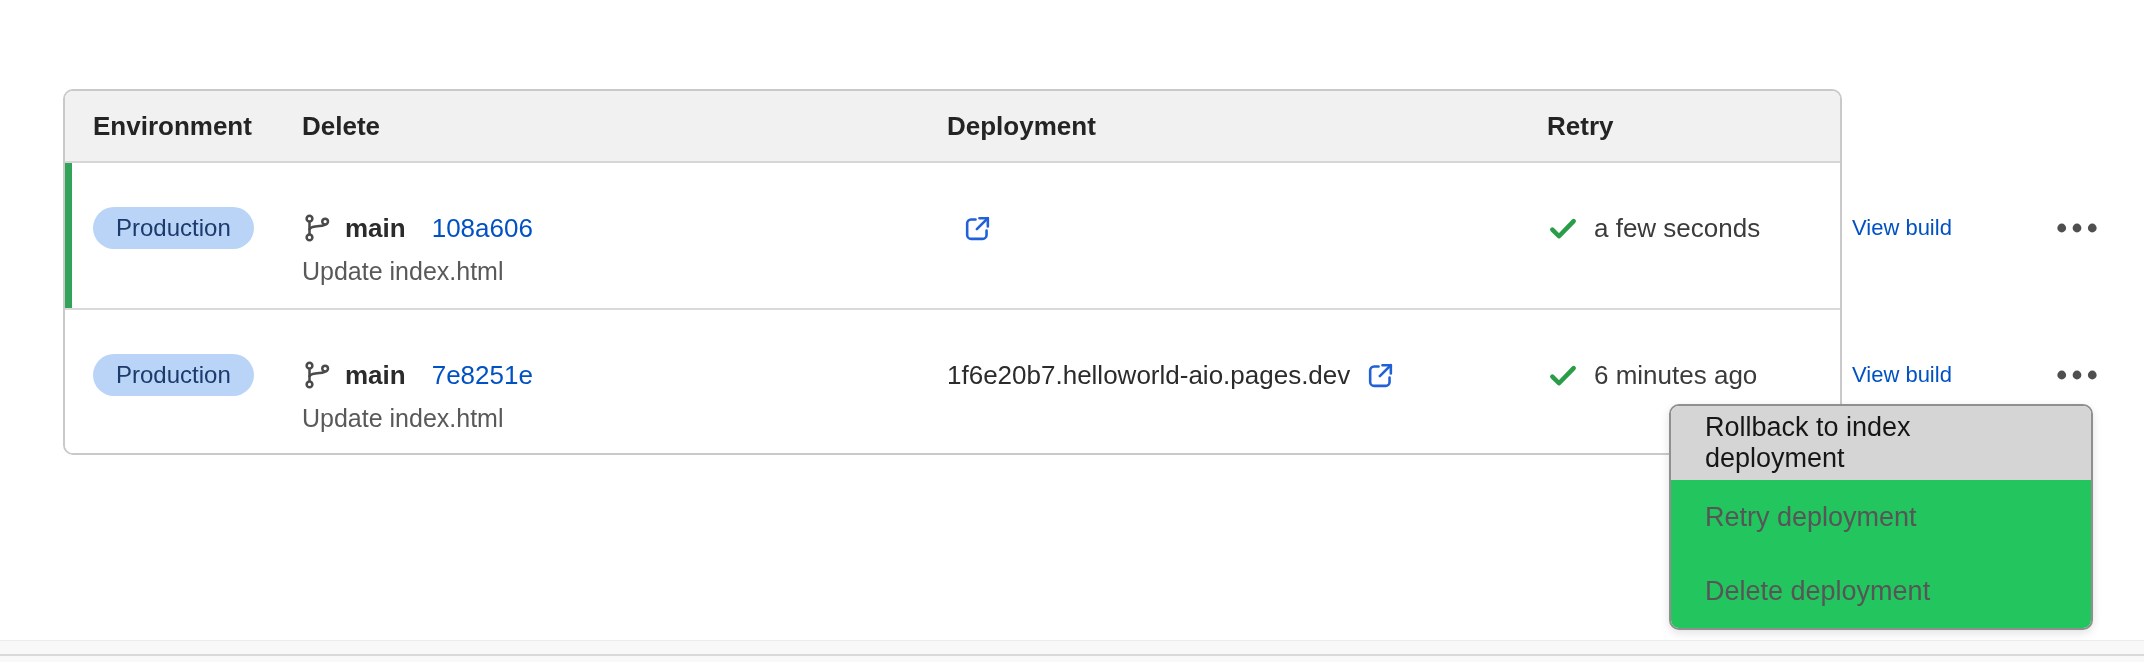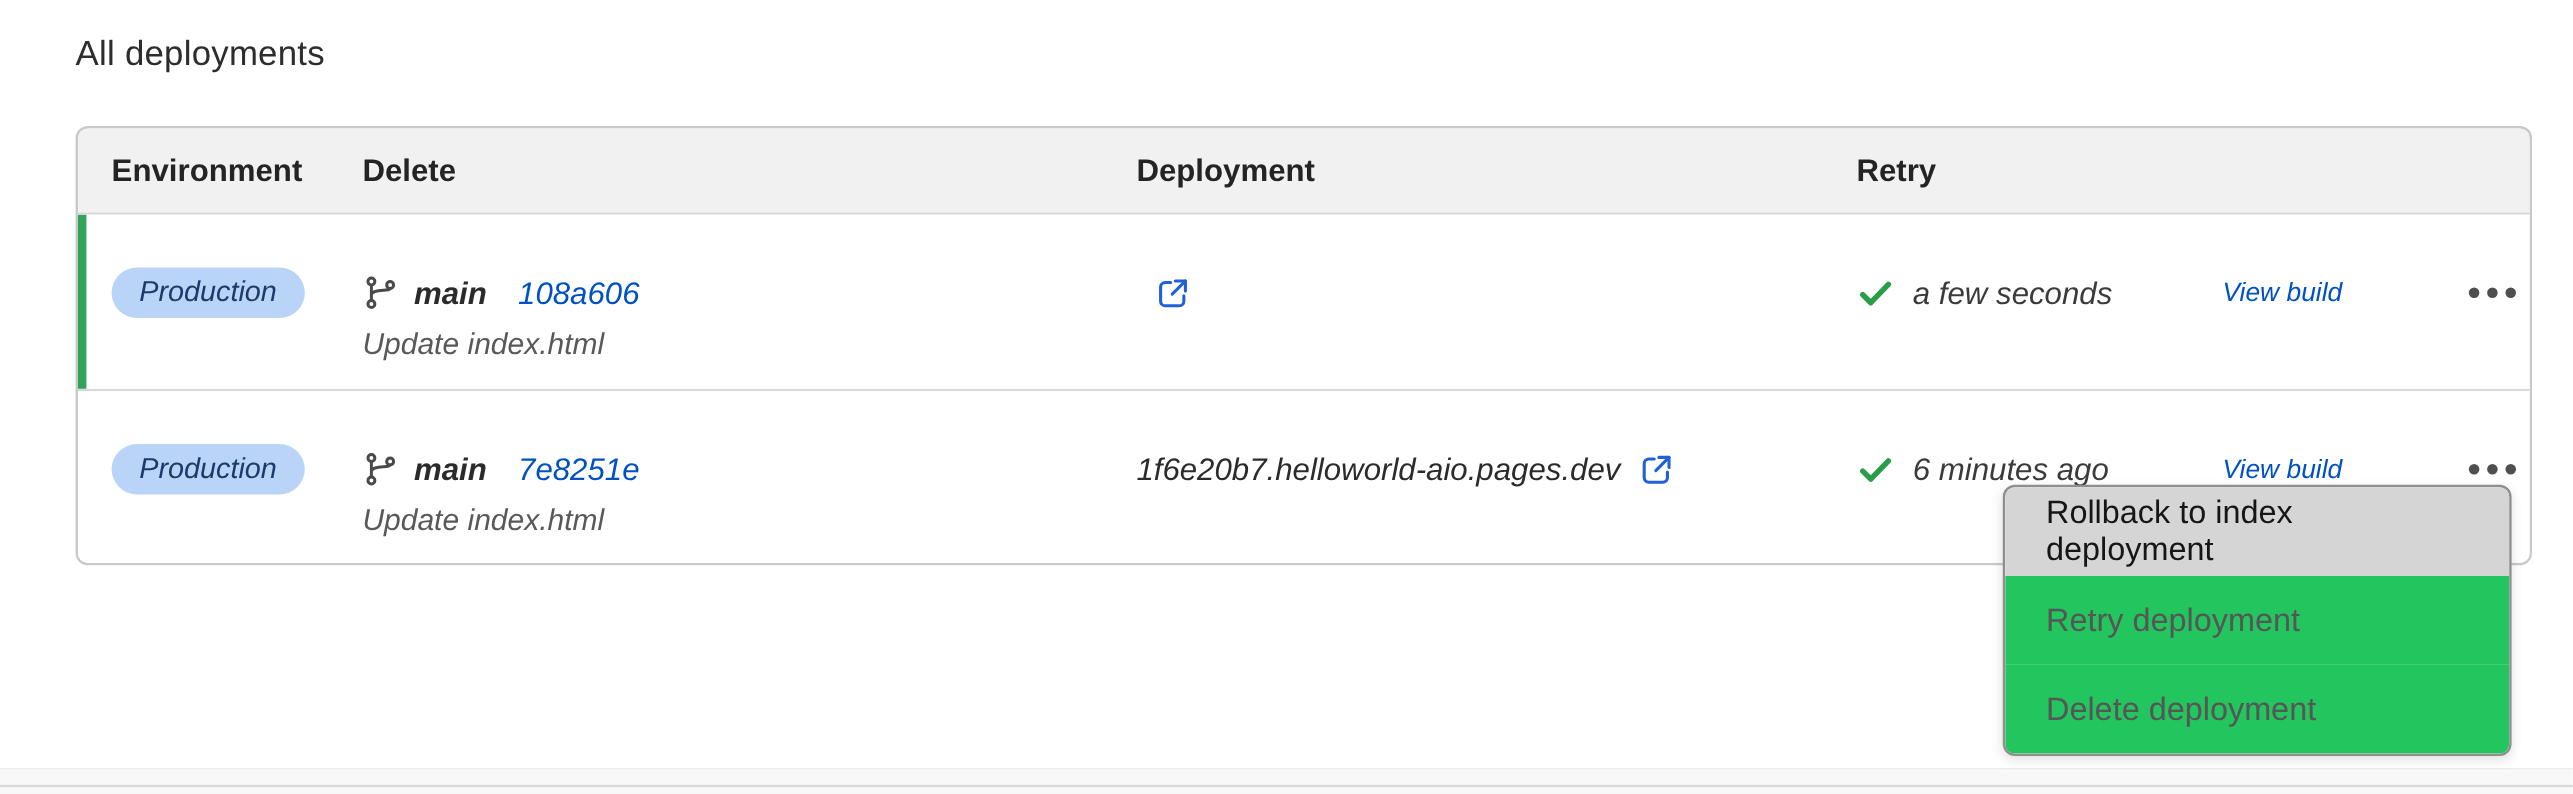--- a/index.html
+++ b/index.html
@@ -4,33 +4,33 @@
 <style>
   * { margin:0; padding:0; box-sizing:border-box; }
   html,body { width:2144px; height:662px; background:#ffffff; overflow:hidden;
               font-family:"Liberation Sans","DejaVu Sans",sans-serif; }
   .stage { position:relative; width:2144px; height:662px; }
 
   .page-title { position:absolute; left:63px; top:28px; font-size:29px; line-height:34px;
                 font-weight:400; color:#2d2d2d; letter-spacing:.2px; }
 
   
-  .card { position:absolute; left:63px; top:105px; width:2047px;
+  .card { position:absolute; left:63px; top:89px; width:1779px;
           border:2px solid #c9c9c9; border-radius:10px; background:#fff; }
   .thead { display:flex; align-items:center; height:72px; background:#f1f1f1;
            border-bottom:2px solid #d6d6d6; border-radius:8px 8px 0 0;
            font-size:26px; font-weight:700; color:#242424; }
   .col-env    { width:237px; padding-left:28px; flex:none; }
   .col-src    { width:645px; flex:none; }
   .col-dep    { width:600px; flex:none; }
   .col-status { width:305px; flex:none; }
   .col-view   { width:195px; flex:none; }
   .col-menu   { flex:1; display:flex; }
 
-  .row { position:relative; display:flex; height:145px; padding-top:44px; background:#fff;font-style:italic; }
+  .row { position:relative; display:flex; height:145px; padding-top:44px; background:#fff; }
   .row + .row { border-top:2px solid #d9d9d9; }
   .row:last-child { border-radius:0 0 8px 8px; }
   .active-bar { position:absolute; left:0; top:0; bottom:0; width:7px; background:#34a35a; }
 
   .line1 { display:flex; align-items:center; height:42px; }
   .line2 { margin-top:8px; font-size:25px; color:#595959; }
 
   .badge { display:inline-flex; align-items:center; height:42px; padding:0 23px;
            background:#b9d4f6; color:#1c3a6b; border-radius:21px; font-size:24px; }
 
@@ -62,21 +62,20 @@
   
   .footer-band { position:absolute; left:0; right:0; top:640px; height:22px;
                  background:#f8f8f8; border-top:1px solid #ececec; }
   .footer-line { position:absolute; left:0; right:0; top:654px; height:2px; background:#d9d9d9; }
 </style>
 </head>
 <body>
 
 <div class="stage">
 
-  <h2 class="page-title">All deployments</h2>
 
   <div class="card">
 
     <div class="thead">
       <div class="col-env">Environment</div>
       <div class="col-src">Delete</div>
       <div class="col-dep">Deployment</div>
       <div class="col-status">Retry</div>
       <div class="col-view"></div>
       <div class="col-menu"></div>

